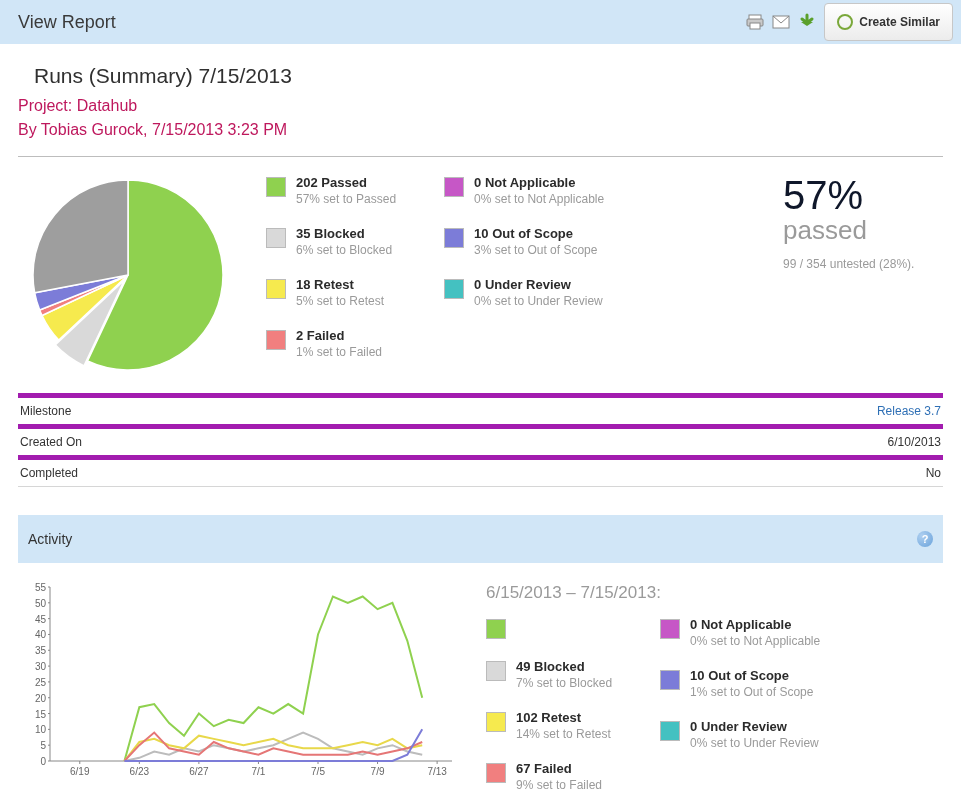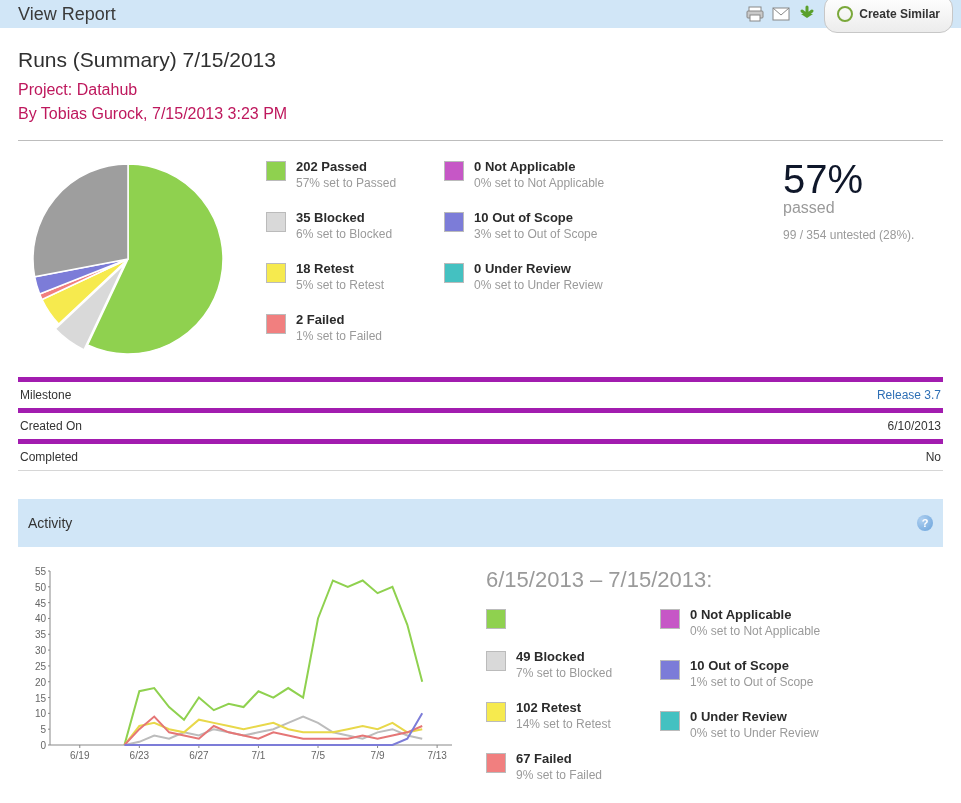--- a/index.html
+++ b/index.html
@@ -1,57 +1,57 @@
 <!DOCTYPE html>
 <html><head>
 <meta charset="utf-8">
 <style>
   html,body{margin:0;padding:0;background:#fff;font-family:Verdana,Geneva,sans-serif;color:#333;font-size:12px}
   .page{width:961px;margin:0 auto;background:#fff}
   
-  .topbar{background:#d1e6f7;height:28px;display:flex;align-items:center;justify-content:space-between;padding:0 8px}
+  .topbar{background:#d1e6f7;height:44px;display:flex;align-items:center;justify-content:space-between;padding:0 8px}
   .topbar-title{font-size:18px;color:#3a3a3a;font-weight:normal;padding-left:10px}
   .topbar-actions{display:flex;align-items:center;gap:8px}
   .icon-btn{width:18px;height:18px;display:inline-flex;align-items:center;justify-content:center;cursor:pointer}
-  .create-btn{background:linear-gradient(#fff,#ececec);border:1px solid #c7c7c7;border-radius:13px;padding:10px 12px;display:flex;align-items:center;gap:6px;font-size:12px;font-weight:bold;color:#333;cursor:pointer}
+  .create-btn{background:linear-gradient(#fff,#ececec);border:1px solid #c7c7c7;border-radius:4px;padding:10px 12px;display:flex;align-items:center;gap:6px;font-size:12px;font-weight:bold;color:#333;cursor:pointer}
   .create-btn .circ{width:12px;height:12px;border:2px solid #7aa83a;border-radius:50%;position:relative}
   .create-btn .circ::before,.create-btn .circ::after{content:"";position:absolute;background:#7aa83a}
   
   .content{padding:14px 18px 40px}
-  .report-title{font-size:21px;color:#303030;margin:6px 0 6px}
+  .report-title{font-size:21px;color:#303030;margin:6px 16px 6px}
   .meta{font-size:16px;color:#be185d;line-height:1.5}
   .hr{border:0;border-top:1px solid #bdbdbd;margin:14px 0 18px}
   .run-title{font-size:19px;font-weight:bold;text-align:center;border-bottom:2px solid #999;width:max-content;margin:0 auto 14px;padding-bottom:3px}
   .run-section{display:flex;align-items:flex-start;gap:28px;margin-bottom:18px}
   .pie-wrap{flex:0 0 220px;display:flex;justify-content:center}
   .pie{width:200px;height:200px}
   .legend-cols{flex:1;display:flex;gap:48px}
   .legend-col{display:flex;flex-direction:column;gap:20px}
   .legend-item{display:flex;gap:10px}
   .swatch{width:18px;height:18px;border:1px solid #bbb;flex:none;margin-top:2px}
   .legend-item .lt{font-weight:bold;font-size:13px;color:#2b2b2b}
   .legend-item .ls{font-size:12px;color:#9a9a9a;margin-top:2px}
   .big-pct{min-width:160px;text-align:left}
   .big-pct .pct{font-size:40px;color:#0f172a;font-weight:normal;line-height:1}
-  .big-pct .pass{font-size:16px;color:#9a9a9a;margin-top:0}
+  .big-pct .pass{font-size:26px;color:#9a9a9a;margin-top:0}
   .big-pct .untested{font-size:12px;color:#9a9a9a;margin-top:10px;line-height:1.4}
   
   .info-table{width:100%;border-collapse:collapse;margin-top:10px}
   .info-table tr{border-top:5px solid #a21caf;border-bottom:1px solid #d6d6d6}
   .info-table td{padding:6px 2px;font-size:12px}
   .info-table td:last-child{text-align:right}
   .link{color:#2e6fb5;cursor:pointer}
   
   .section-head{background:#d1e6f7;display:flex;align-items:center;justify-content:space-between;padding:16px 10px;margin:28px 0 18px;font-size:14px;color:#333}
   .help-icon{width:16px;height:16px;border-radius:50%;background:radial-gradient(circle at 30% 30%,#aecff0,#6aa3db);display:flex;align-items:center;justify-content:center;color:#fff;font-size:11px;font-weight:bold;cursor:pointer}
   .activity-row{display:flex;gap:28px;align-items:flex-start}
   .line-wrap{flex:0 0 440px}
   .line-chart{border:0;width:440px;height:200px}
   .activity-legend{flex:1}
-  .range-title{font-size:22px;color:#9a9a9a;margin:2px 0 14px}
+  .range-title{font-size:17px;color:#9a9a9a;margin:2px 0 14px}
 </style>
 </head>
 <body>
 
 <div class="page">
   <div class="topbar">
     <div class="topbar-title">View Report</div>
     <div class="topbar-actions">
       <span class="icon-btn">
         <svg width="18" height="18" viewBox="0 0 18 18">

